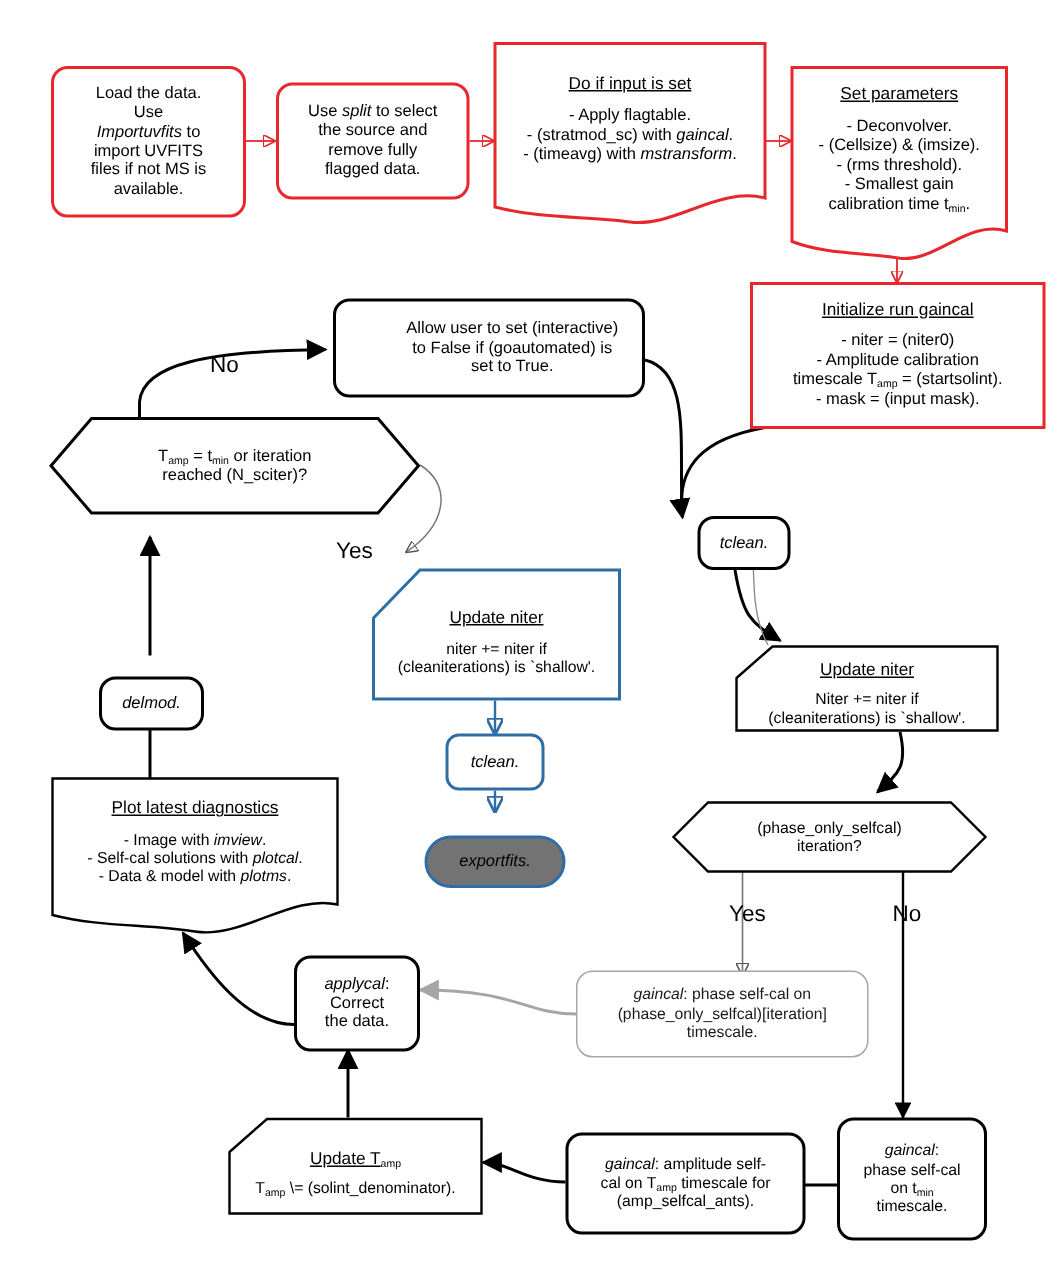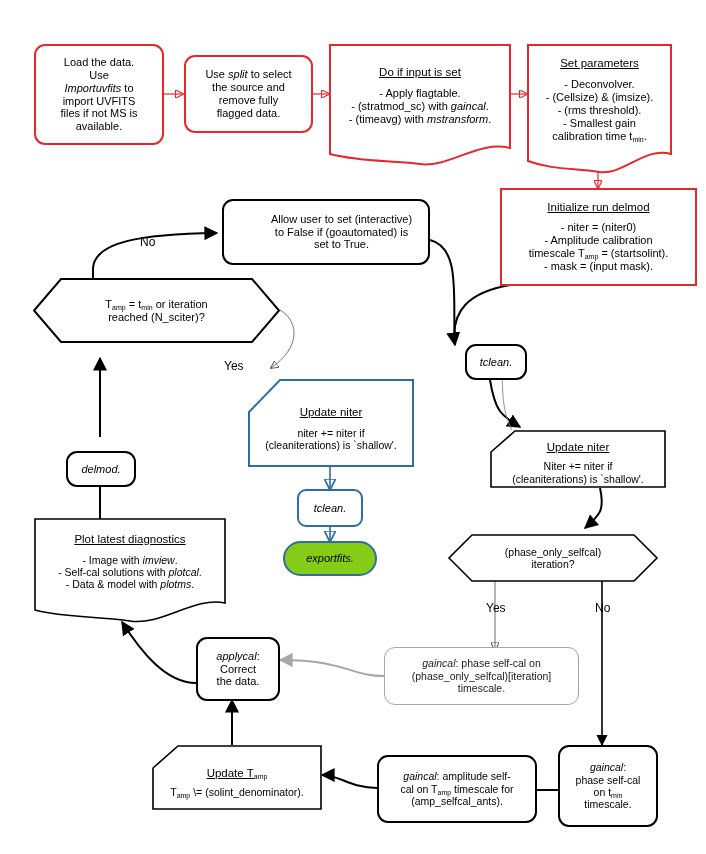--- a/index.html
+++ b/index.html
@@ -13,28 +13,28 @@
   .t10{font-size:10.5px;}
   .hdr{text-decoration:underline;display:block;margin-bottom:7px;font-size:11.5px;}
   .hdr.nb{margin-bottom:6px;}
   i{font-style:italic;}
   sub{font-size:7px;vertical-align:baseline;position:relative;top:2px;}
   
   .rr{border:2px solid #e8272c;border-radius:11px;background:#fff;}
   .rr-k{border:2px solid #000;border-radius:11px;background:#fff;}
   .rr-b{border:2px solid #2f6ea5;border-radius:9px;background:#fff;}
   .rr-g{border:1.6px solid #a6a6a6;border-radius:11px;background:#fff;color:#1a1a1a;}
-  .pill{border:2px solid #2f6ea5;border-radius:999px;background:#84cc16;}
+  .pill{border:2px solid #2f6ea5;border-radius:999px;background:#737373;margin-top:16px;}
   
   .shp{position:absolute;}
   .shp svg{position:absolute;left:0;top:0;overflow:visible;}
   .shp .lbl{position:absolute;left:0;top:0;width:100%;height:100%;
             display:flex;align-items:center;justify-content:center;text-align:center;}
   .lbl .txt{width:100%;padding:0 6px;line-height:1.18;}
-  .edge-label{position:absolute;font-size:12px;color:#000;background:transparent;}
+  .edge-label{position:absolute;font-size:15px;color:#000;background:transparent;}
 </style>
 </head>
 <body>
 
 <div id="canvas">
 
   <svg id="wires">
     <defs>
       <marker id="ahK" viewBox="0 0 10 10" refX="9" refY="5" markerWidth="7" markerHeight="7" orient="auto-start-reverse">
         <path d="M0,0 L10,5 L0,10 z" fill="#000"></path>
@@ -99,21 +99,21 @@
       Use <i>split</i> to select<br>the source and<br>remove fully<br>flagged data.
     </div>
   </div>
 
   <div class="node rr" style="left:34px;top:44px;width:130px;height:101px;">
     <div class="txt t">
       Load the data.<br>Use<br><i>Importuvfits</i> to<br>import UVFITS<br>files if not MS is<br>available.
     </div>
   </div>
 
-  <div class="shp" style="left:329px;top:44px;width:182px;height:123px;">
+  <div class="shp" style="left:329px;top:28px;width:182px;height:123px;">
     <svg width="182" height="123" viewBox="0 0 182 123">
       <path d="M1,1 H181 V104 C150,96 120,124 91,120 C60,116 32,118 1,110 Z" fill="#fff" stroke="#e8272c" stroke-width="2"></path>
     </svg>
     <div class="lbl" style="height:104px;">
       <div class="txt t">
         <span class="hdr">Do if input is set</span>
         - Apply flagtable.<br>- (stratmod_sc) with <i>gaincal</i>.<br>- (timeavg) with <i>mstransform</i>.
       </div>
     </div>
   </div>
@@ -125,21 +125,21 @@
     <div class="lbl" style="height:112px;">
       <div class="txt t">
         <span class="hdr">Set parameters</span>
         - Deconvolver.<br>- (Cellsize) &amp; (imsize).<br>- (rms threshold).<br>- Smallest gain<br>calibration time t<sub>min</sub>.
       </div>
     </div>
   </div>
 
   <div class="node" style="left:500px;top:188px;width:197px;height:98px;border:2px solid #e8272c;background:#fff;">
     <div class="txt t">
-      <span class="hdr">Initialize run delmod</span>
+      <span class="hdr">Initialize run gaincal</span>
       - niter = (niter0)<br>- Amplitude calibration<br>timescale T<sub>amp</sub> = (startsolint).<br>- mask = (input mask).
     </div>
   </div>
 
   <div class="node rr-k" style="left:222px;top:199px;width:208px;height:66px;padding-left:31px;">
     <div class="txt t">
       Allow user to set (interactive)<br>to False if (goautomated) is<br>set to True.
     </div>
   </div>
 

